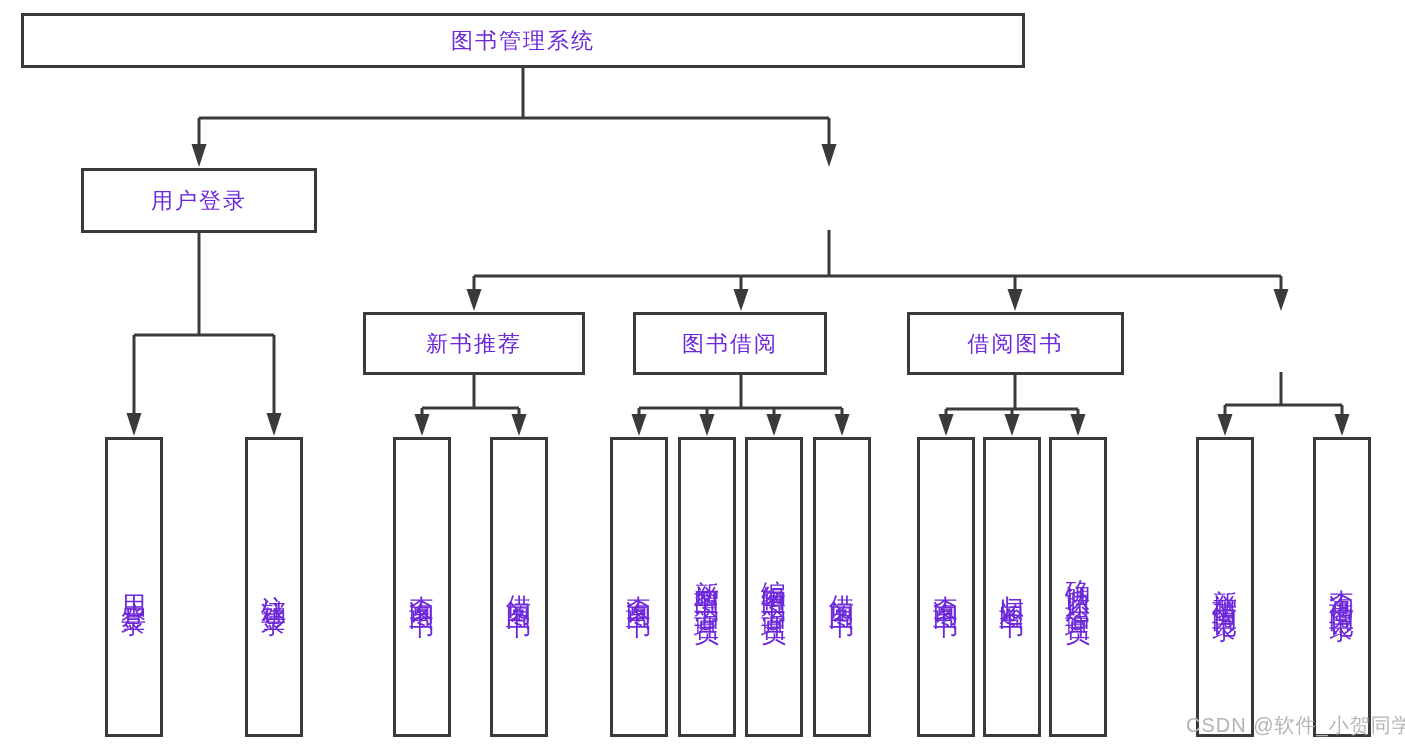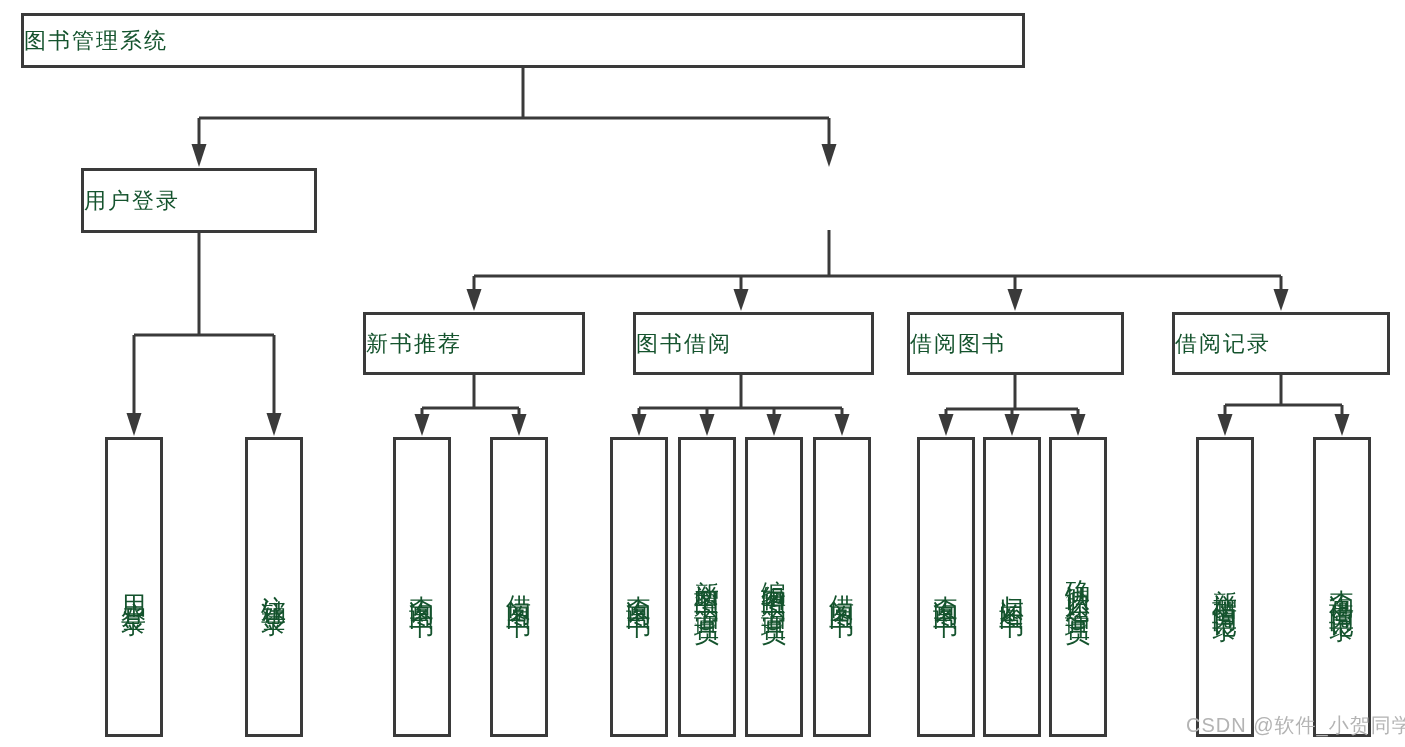--- a/index.html
+++ b/index.html
@@ -22,34 +22,34 @@
     fill: none;
   }
   #wires polygon { fill: #3a3a3a; stroke: none; }
   .node {
     position: absolute;
     box-sizing: border-box;
     border: 3px solid #3a3a3a;
     background: #ffffff;
     display: flex;
     align-items: center;
-    justify-content: flex-start;
-    color: #14532d;
+    justify-content: center;
+    color: #6d28d9;
   }
   .hnode span {
     font-size: 22px;
     letter-spacing: 2px;
     white-space: nowrap;
   }
   .root  { left: 21px;  top: 13px;  width: 1004px; height: 55px; }
   .l2a   { left: 81px;  top: 168px; width: 236px;  height: 65px; }
   .l2b   { left: 711px; top: 168px; width: 236px;  height: 65px; }
   .l3    { top: 312px; height: 63px; }
   .l3a   { left: 363px;  width: 222px; }
-  .l3b   { left: 633px;  width: 241px; }
+  .l3b   { left: 633px;  width: 194px; }
   .l3c   { left: 907px;  width: 217px; }
   .l3d   { left: 1172px; width: 218px; }
   .leaf  { top: 437px; width: 58px; height: 300px; }
   .leaf span {
     writing-mode: vertical-lr;
     text-orientation: mixed;
     font-size: 25px;
     letter-spacing: 6px;
     line-height: 52px;
   }
@@ -167,23 +167,20 @@
 
   <div class="node hnode l3 l3a">
     <span>新书推荐</span>
   </div>
   <div class="node hnode l3 l3b">
     <span>图书借阅</span>
   </div>
   <div class="node hnode l3 l3c">
     <span>借阅图书</span>
   </div>
-  <div class="node hnode l3 l3d">
-    <span>借阅记录</span>
-  </div>
 
   <div class="node leaf p1">
     <span>用户登录</span>
   </div>
   <div class="node leaf p2">
     <span>注销登录</span>
   </div>
   <div class="node leaf p3">
     <span>查询图书</span>
   </div>

